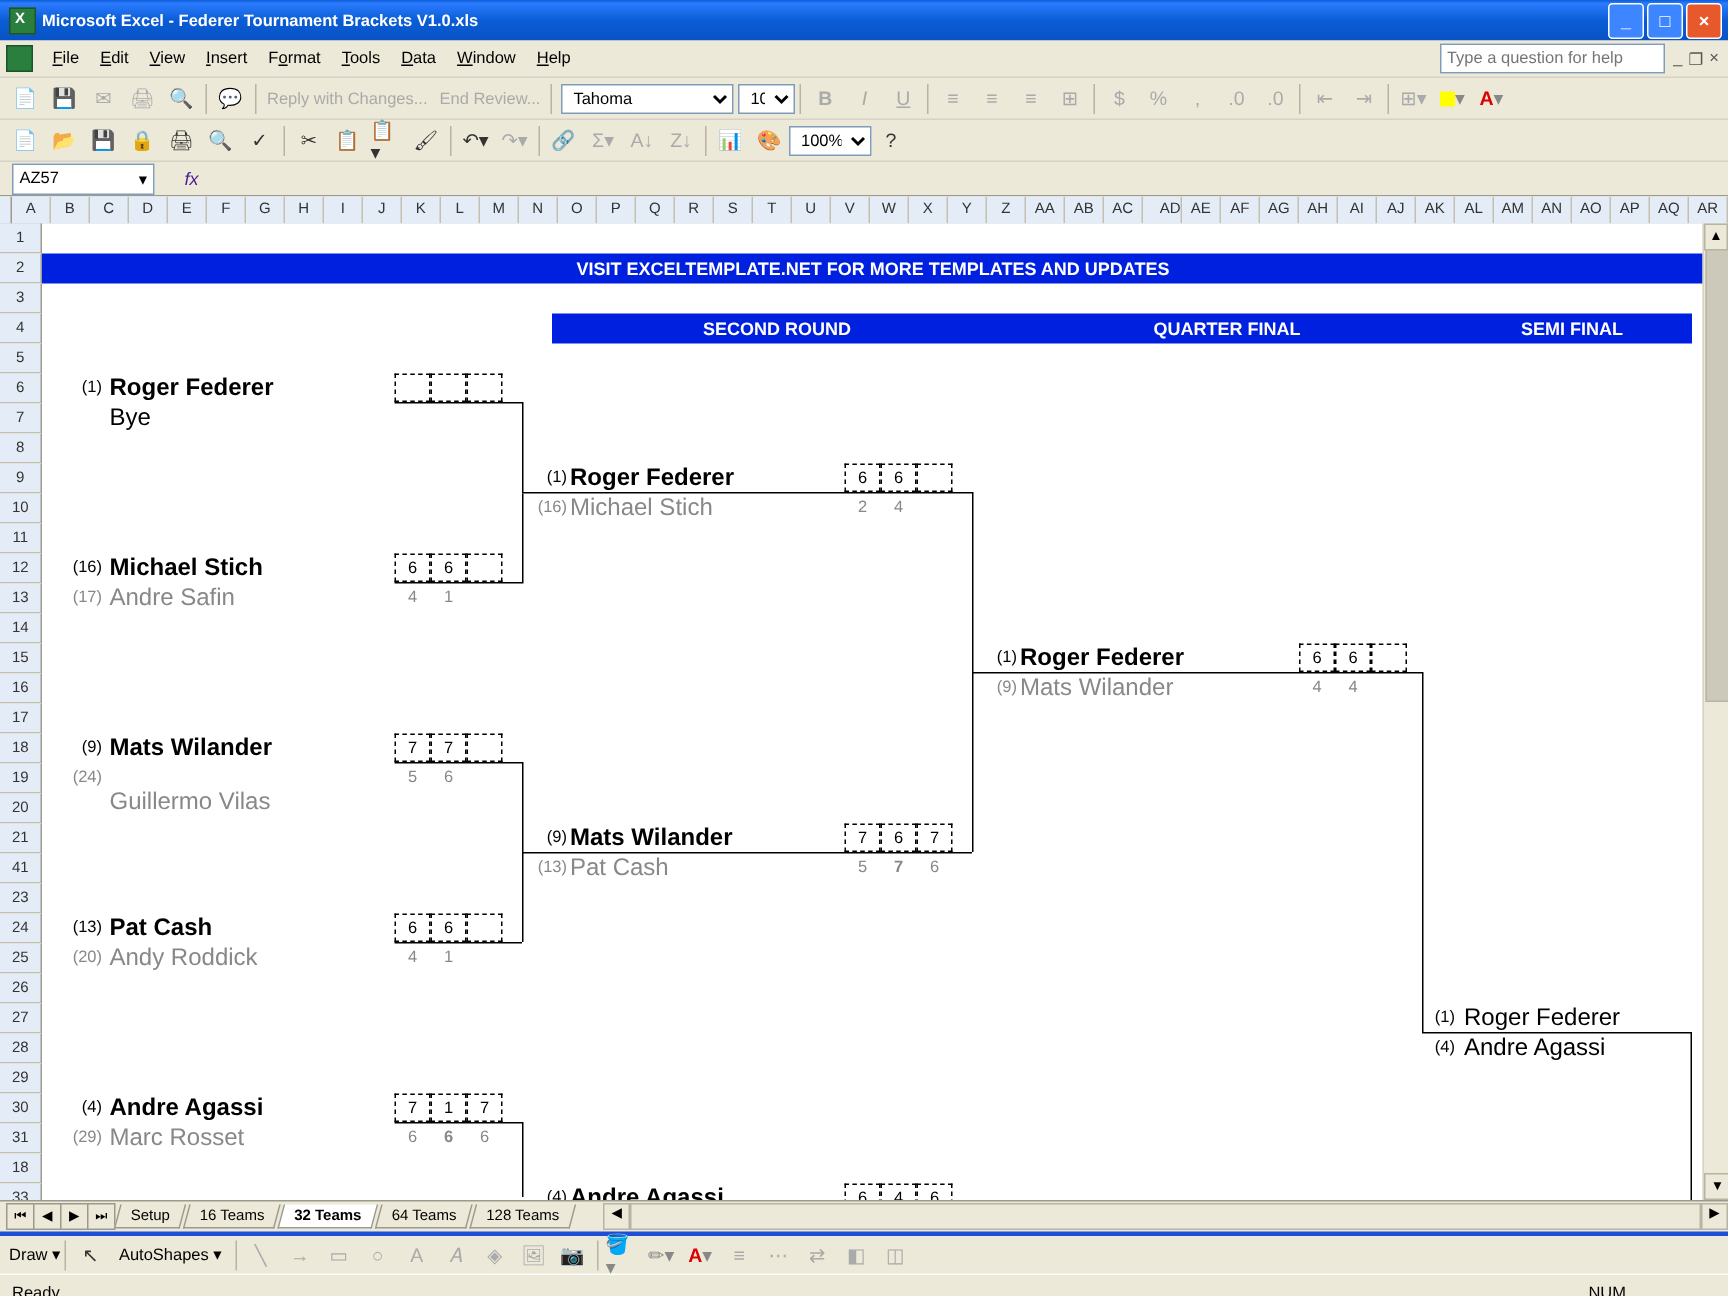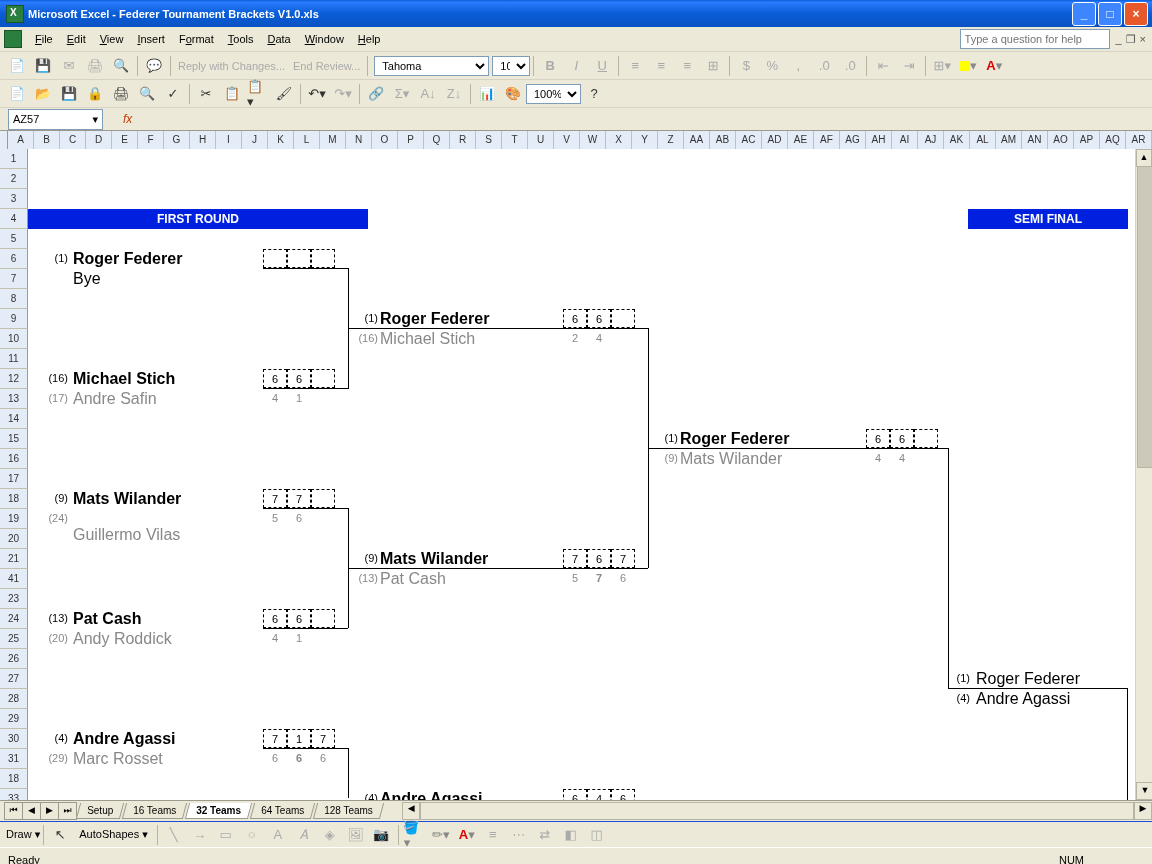--- a/index.html
+++ b/index.html
@@ -17,21 +17,21 @@
 .doc-btns{display:flex;gap:4px;margin-right:6px;color:#555}
 .toolbar{background:#ece9d8;height:27px;display:flex;align-items:center;padding:0 4px;border-bottom:1px solid #d6d3c5}
 .tbtn{width:22px;height:22px;margin:0 1px;display:flex;align-items:center;justify-content:center;color:#888;font-size:13px;border:1px solid transparent}
 .tbtn.active{color:#333}
 .tsep{width:1px;height:20px;background:#b8b4a4;margin:0 3px}
 .font-select{width:115px;height:20px;border:1px solid #7f9db9;background:#fff;font-size:11px;padding:0 3px;margin:0 3px}
 .size-select{width:38px;height:20px;border:1px solid #7f9db9;background:#fff;font-size:11px;padding:0 3px}
 .zoom-select{width:55px;height:20px;border:1px solid #7f9db9;background:#fff;font-size:11px;padding:0 3px}
 .namebox-row{background:#ece9d8;height:22px;display:flex;align-items:center;border-bottom:1px solid #9c9a8c}
 .namebox{width:85px;height:19px;border:1px solid #7f9db9;background:#fff;margin-left:8px;padding:0 4px;font-size:11px;display:flex;align-items:center}
-.fx-label{margin-left:20px;font-style:italic;color:#c2410c;font-size:12px}
+.fx-label{margin-left:20px;font-style:italic;color:#4c1d95;font-size:12px}
 .grid-area{position:relative;background:#fff;height:669px;overflow:hidden}
 .col-headers{display:flex;height:18px;background:#e4ecf7;border-bottom:1px solid #9c9a8c}
 .corner{width:28px;border-right:1px solid #9c9a8c;background:#e4ecf7}
 .ch{text-align:center;font-size:10px;border-right:1px solid #c4c0b0;color:#333;background:#e4ecf7;line-height:18px}
 .rows{position:absolute;top:18px;left:0;right:16px;bottom:0}
 .rh-col{position:absolute;left:0;top:0;width:28px}
 .rh{height:19px;border-bottom:1px solid #c4c0b0;border-right:1px solid #9c9a8c;background:#e4ecf7;text-align:center;font-size:10px;line-height:19px;color:#333}
 .sheet{position:absolute;left:28px;top:0;right:0;bottom:0;background:#fff}
 .banner{position:absolute;left:0;right:0;background:#0020e0;color:#fff;font-weight:bold;text-align:center;font-size:12px;height:20px;line-height:20px}
 .round-header{position:absolute;background:#0020e0;color:#fff;font-weight:bold;font-size:12px;height:20px;line-height:20px;text-align:center}
@@ -45,21 +45,21 @@
 .vscroll .arrow{height:16px;background:#ece9d8;border:1px solid #b8b4a4;text-align:center;font-size:9px;line-height:14px}
 .vscroll .thumb{position:absolute;top:17px;width:14px;height:300px;left:1px;background:#ccc9ba;border:1px solid #b8b4a4}
 .tab-bar{height:20px;background:#ece9d8;display:flex;align-items:center;border-top:1px solid #9c9a8c;font-size:10px}
 .tab-nav{display:flex;margin-left:4px}
 .tab-nav-btn{width:17px;height:16px;border:1px solid #9c9a8c;background:#ece9d8;text-align:center;font-size:9px;line-height:14px;margin-right:-1px}
 .sheet-tab{padding:2px 8px;background:#ece9d8;border:1px solid #9c9a8c;border-top:none;transform:skewX(-15deg);margin-left:2px}
 .sheet-tab span{display:inline-block;transform:skewX(15deg)}
 .sheet-tab.active{background:#fff;font-weight:bold}
 .hscroll{flex:1;margin-left:20px;display:flex;align-items:center}
 .hscroll-btn{width:16px;height:16px;border:1px solid #b8b4a4;background:#ece9d8;text-align:center;font-size:9px}
-.draw-bar{height:25px;background:#ece9d8;display:flex;align-items:center;padding:0 6px;border-top:1px solid #1d4ed8;font-size:11px}
+.draw-bar{height:25px;background:#ece9d8;display:flex;align-items:center;padding:0 6px;border-top:3px solid #1d4ed8;font-size:11px}
 .status-bar{height:24px;background:#ece9d8;display:flex;align-items:center;padding:0 8px;border-top:1px solid #fff;font-size:11px}
 .status-bar .num{margin-left:auto;margin-right:60px}
 .disabled{color:#aaa}
 .color-swatch{width:10px;height:10px;display:inline-block}
 </style>
 </head>
 <body>
 
 <div class="titlebar">
   <span class="excel-icon"></span>
@@ -196,21 +196,21 @@
         <div class="ch" style="width: 25px;">T</div>
         <div class="ch" style="width: 25px;">U</div>
         <div class="ch" style="width: 25px;">V</div>
         <div class="ch" style="width: 25px;">W</div>
         <div class="ch" style="width: 25px;">X</div>
         <div class="ch" style="width: 25px;">Y</div>
         <div class="ch" style="width: 25px;">Z</div>
         <div class="ch" style="width: 25px;">AA</div>
         <div class="ch" style="width: 25px;">AB</div>
         <div class="ch" style="width: 25px;">AC</div>
-        <div class="ch" style="width: 25px;">AD</div>
+        <div class="ch" style="width: 25px; text-align: right;">AD</div>
         <div class="ch" style="width: 25px;">AE</div>
         <div class="ch" style="width: 25px;">AF</div>
         <div class="ch" style="width: 25px;">AG</div>
         <div class="ch" style="width: 25px;">AH</div>
         <div class="ch" style="width: 25px;">AI</div>
         <div class="ch" style="width: 25px;">AJ</div>
         <div class="ch" style="width: 25px;">AK</div>
         <div class="ch" style="width: 25px;">AL</div>
         <div class="ch" style="width: 25px;">AM</div>
         <div class="ch" style="width: 25px;">AN</div>
@@ -250,21 +250,23 @@
         <div class="rh">26</div>
         <div class="rh">27</div>
         <div class="rh">28</div>
         <div class="rh">29</div>
         <div class="rh">30</div>
         <div class="rh">31</div>
         <div class="rh">18</div>
         <div class="rh">33</div>
       </div>
     <div class="sheet">
-      <div class="round-header" style="top:60px;left:0;width:340px">FIRST ROUND</div>
+      <div class="banner" style="top:20px">VISIT EXCELTEMPLATE.NET FOR MORE TEMPLATES AND UPDATES</div>
+      <div class="round-header" style="top:60px;left:340px;width:300px">SECOND ROUND</div>
+      <div class="round-header" style="top:60px;left:640px;width:300px">QUARTER FINAL</div>
       <div class="round-header" style="top:60px;left:940px;width:160px">SEMI FINAL</div>
 
       <div class="seed" style="top:100px;left:10px">(1)</div>
       <div class="player winner" style="top:100px;left:45px">Roger Federer</div>
       <div class="score-box" style="top:100px;left:235px"></div>
       <div class="score-box" style="top:100px;left:259px"></div>
       <div class="score-box" style="top:100px;left:283px"></div>
       <div class="player" style="top:120px;left:45px">Bye</div>
       <div class="bracket-line" style="top:119px;left:235px;width:85px;height:1px"></div>
       <div class="bracket-line" style="top:119px;left:320px;width:1px;height:60px"></div>

